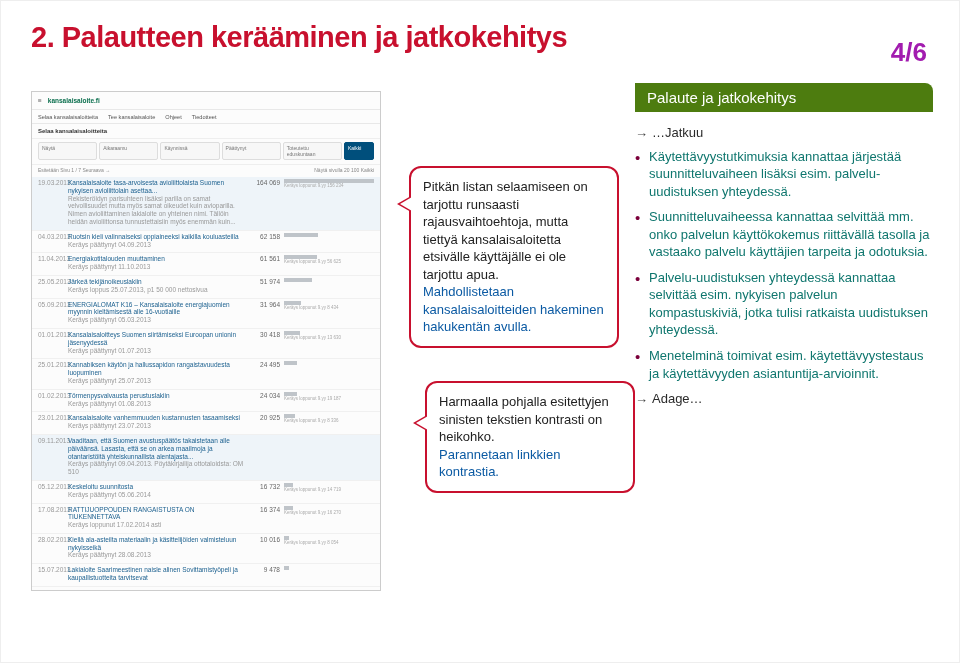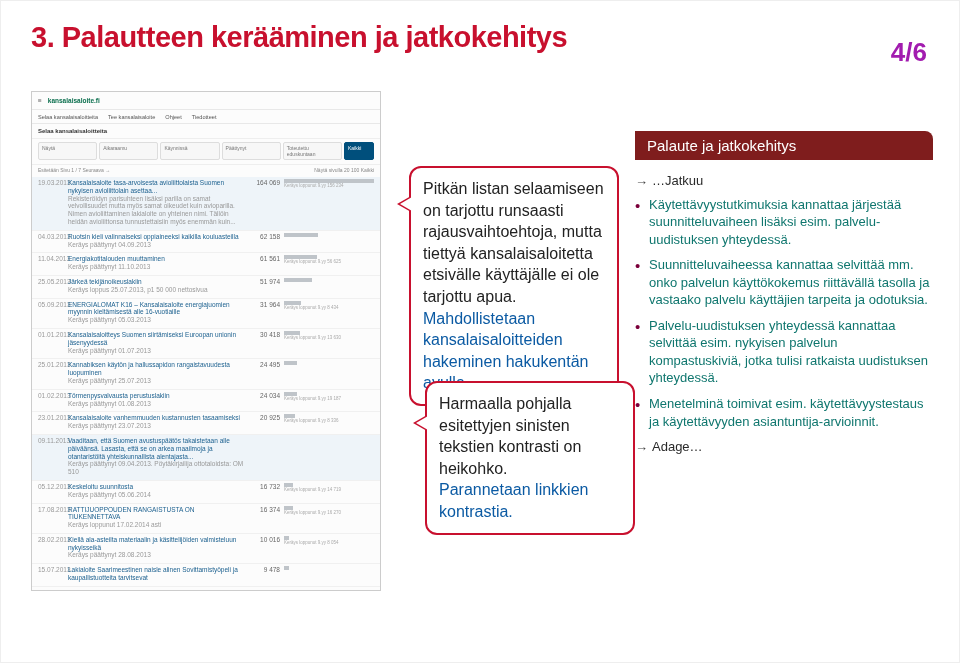--- a/index.html
+++ b/index.html
@@ -56,21 +56,21 @@
   .sc-row .txt { flex: 1; padding-right: 6px; line-height: 1.2; }
   .sc-row .txt .t1 { color:#1a5f8e; }
   .sc-row .num { width: 30px; text-align: right; color:#666; }
   .sc-row .bar { width: 90px; margin-left: 4px; }
   .sc-row .bar .barfill { height: 4px; background:#bfc4c9; }
   .sc-row.highlight { background:#eef4f9; }
   
   .callout {
     position: absolute;
     background: #fff; border: 2px solid #c8102e; border-radius: 12px;
-    padding: 10px 12px; font-size: 16px; color: #222; line-height: 1.35;
+    padding: 10px 12px; font-size: 13px; color: #222; line-height: 1.35;
     width: 210px;
   }
   .callout .bluetxt { color: #0b5aa3; }
   .callout-1 { top: 165px; left: 408px; }
   .callout-2 { top: 380px; left: 424px; }
   
   .callout::before, .callout::after {
     content: ""; position: absolute; width: 0; height: 0;
     border-style: solid;
   }
@@ -93,22 +93,22 @@
     left: -11px; top: 33px;
     border-width: 7px 12px 7px 0;
     border-color: transparent #fff transparent transparent;
   }
   
   .rightcol {
     position: absolute; top: 82px; right: 26px; width: 298px;
     font-size: 13px; color: #1a1a1a;
   }
   .rightcol .header {
-    background: #7f1d1d; color: #fff; padding: 6px 12px;
-    font-size: 15px; border-top-right-radius: 8px; margin-top: 48px;
+    background: #4d7c0f; color: #fff; padding: 6px 12px;
+    font-size: 15px; border-top-right-radius: 8px;
   }
   .rightcol .cont { padding-top: 8px; line-height: 1.35; }
   .rightcol .cont .jatkuu { color: #2a2a2a; margin: 4px 0 6px 0; }
   .rightcol .cont .arrow { color:#444; margin-right:4px; }
   .rightcol .cont .subhead { font-weight: 700; color:#404040; margin: 2px 0 6px 0; }
   .rightcol ul { list-style: none; padding-left: 0; }
   .rightcol ul li {
     position: relative; padding-left: 14px; margin-bottom: 8px;
     color: #0f766e;
   }
@@ -134,21 +134,21 @@
     border-right: 8px solid transparent;
     border-bottom: 12px solid #c8102e;
     margin-left: 3px; transform: translateY(-2px);
   }
 </style>
 </head>
 <body>
 
 <div class="slide">
 
-  <div class="title">3. Palautteen kerääminen ja jatkokehitys</div>
+  <div class="title">2. Palautteen kerääminen ja jatkokehitys</div>
   <div class="pagecount">4/6</div>
 
   <div class="screenshot">
     <div class="sc-header">
       <span>≡</span>
       <span class="sc-logo">kansalaisaloite.fi</span>
     </div>
     <div class="sc-tabs">
       <span>Selaa kansalaisaloitteita</span>
       <span>Tee kansalaisaloite</span>

